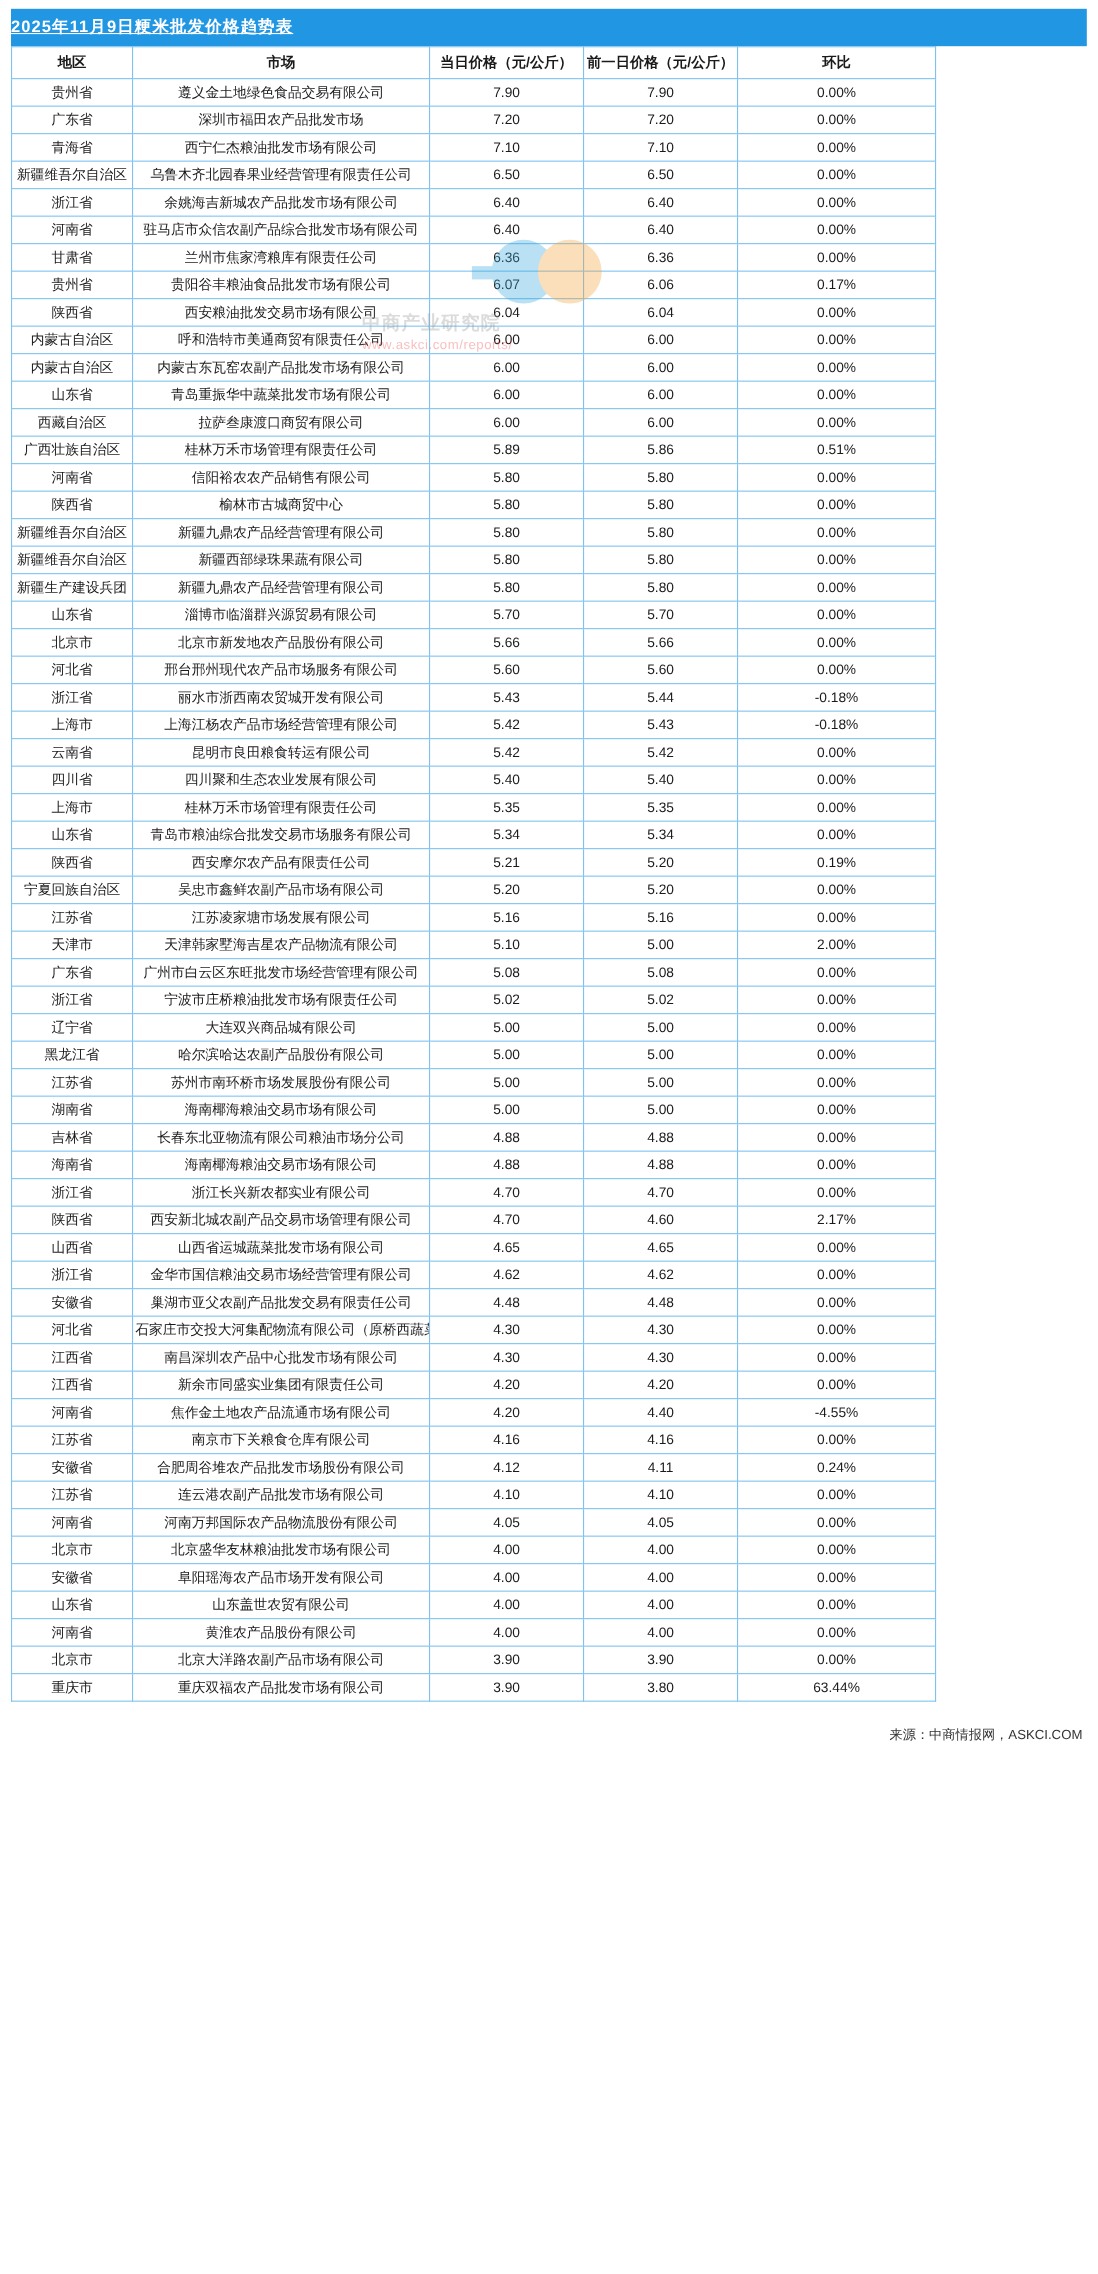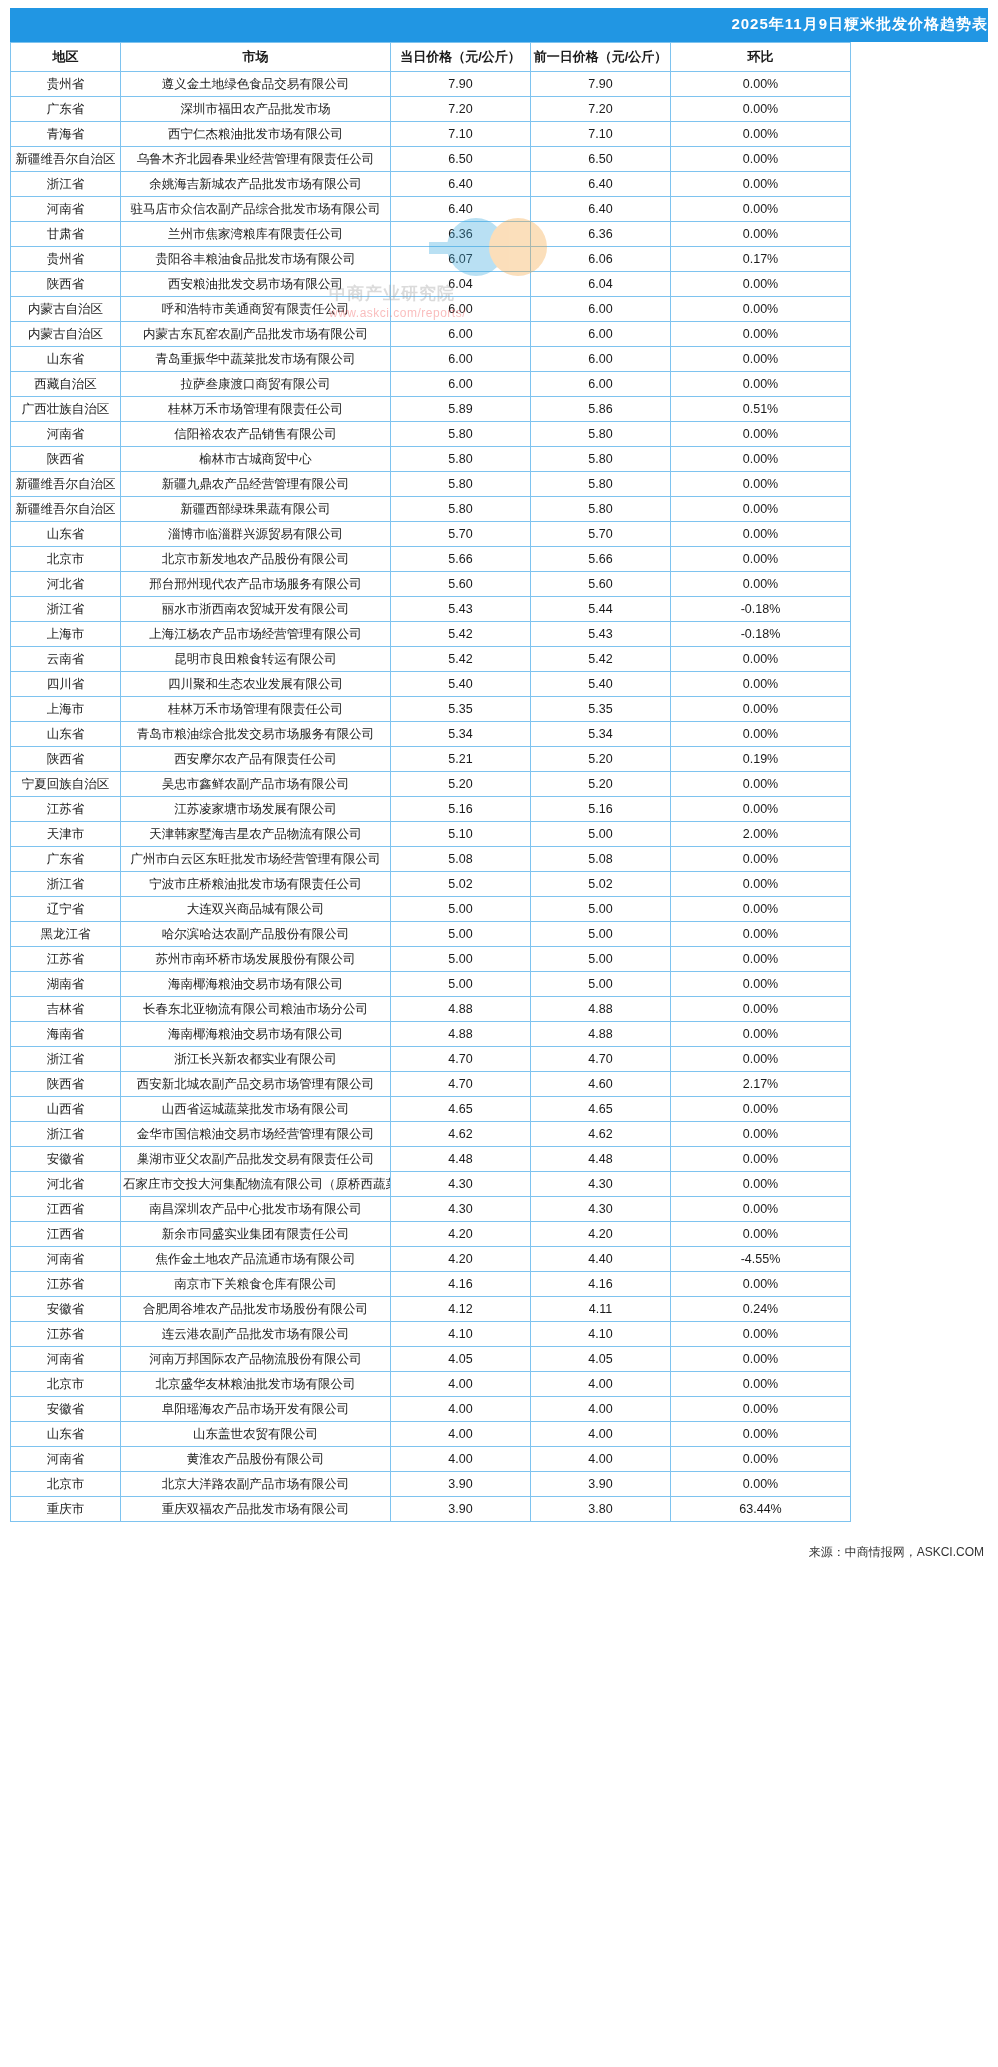--- a/index.html
+++ b/index.html
@@ -14,26 +14,27 @@
   .page {
     width: 998px;
     margin: 0 auto;
     position: relative;
     padding: 8px 0 0 0;
     box-sizing: border-box;
   }
   .title-bar {
     background: #2196E3;
     color: #ffffff;
-    text-align: right;
+    text-align: left;
     font-size: 15px;
     font-weight: bold;
     letter-spacing: 1px;
     padding: 7px 0 8px 0;
     margin: 0 10px;
+    text-decoration: underline;
   }
   table.price-table {
     border-collapse: collapse;
     width: 834px;
     margin: 0 10px;
     table-layout: fixed;
   }
   table.price-table th,
   table.price-table td {
     border: 1px solid #7ec3ef;
@@ -267,20 +268,27 @@
           <td>0.00%</td>
         </tr>
         <tr>
           <td>新疆维吾尔自治区</td>
           <td>新疆西部绿珠果蔬有限公司</td>
           <td>5.80</td>
           <td>5.80</td>
           <td>0.00%</td>
         </tr>
         <tr>
+          <td>新疆生产建设兵团</td>
+          <td>新疆九鼎农产品经营管理有限公司</td>
+          <td>5.80</td>
+          <td>5.80</td>
+          <td>0.00%</td>
+        </tr>
+        <tr>
           <td>山东省</td>
           <td>淄博市临淄群兴源贸易有限公司</td>
           <td>5.70</td>
           <td>5.70</td>
           <td>0.00%</td>
         </tr>
         <tr>
           <td>北京市</td>
           <td>北京市新发地农产品股份有限公司</td>
           <td>5.66</td>

